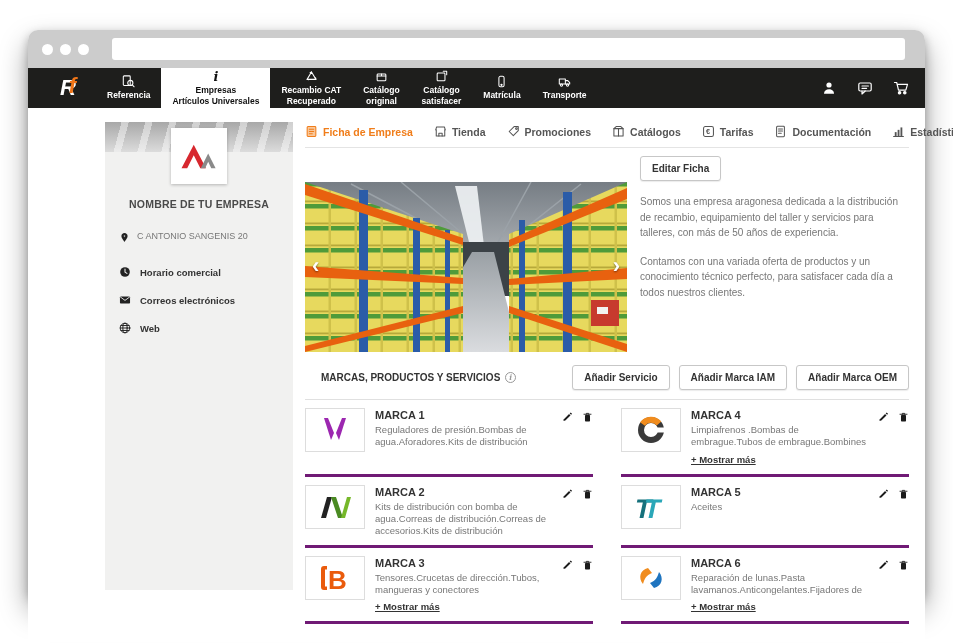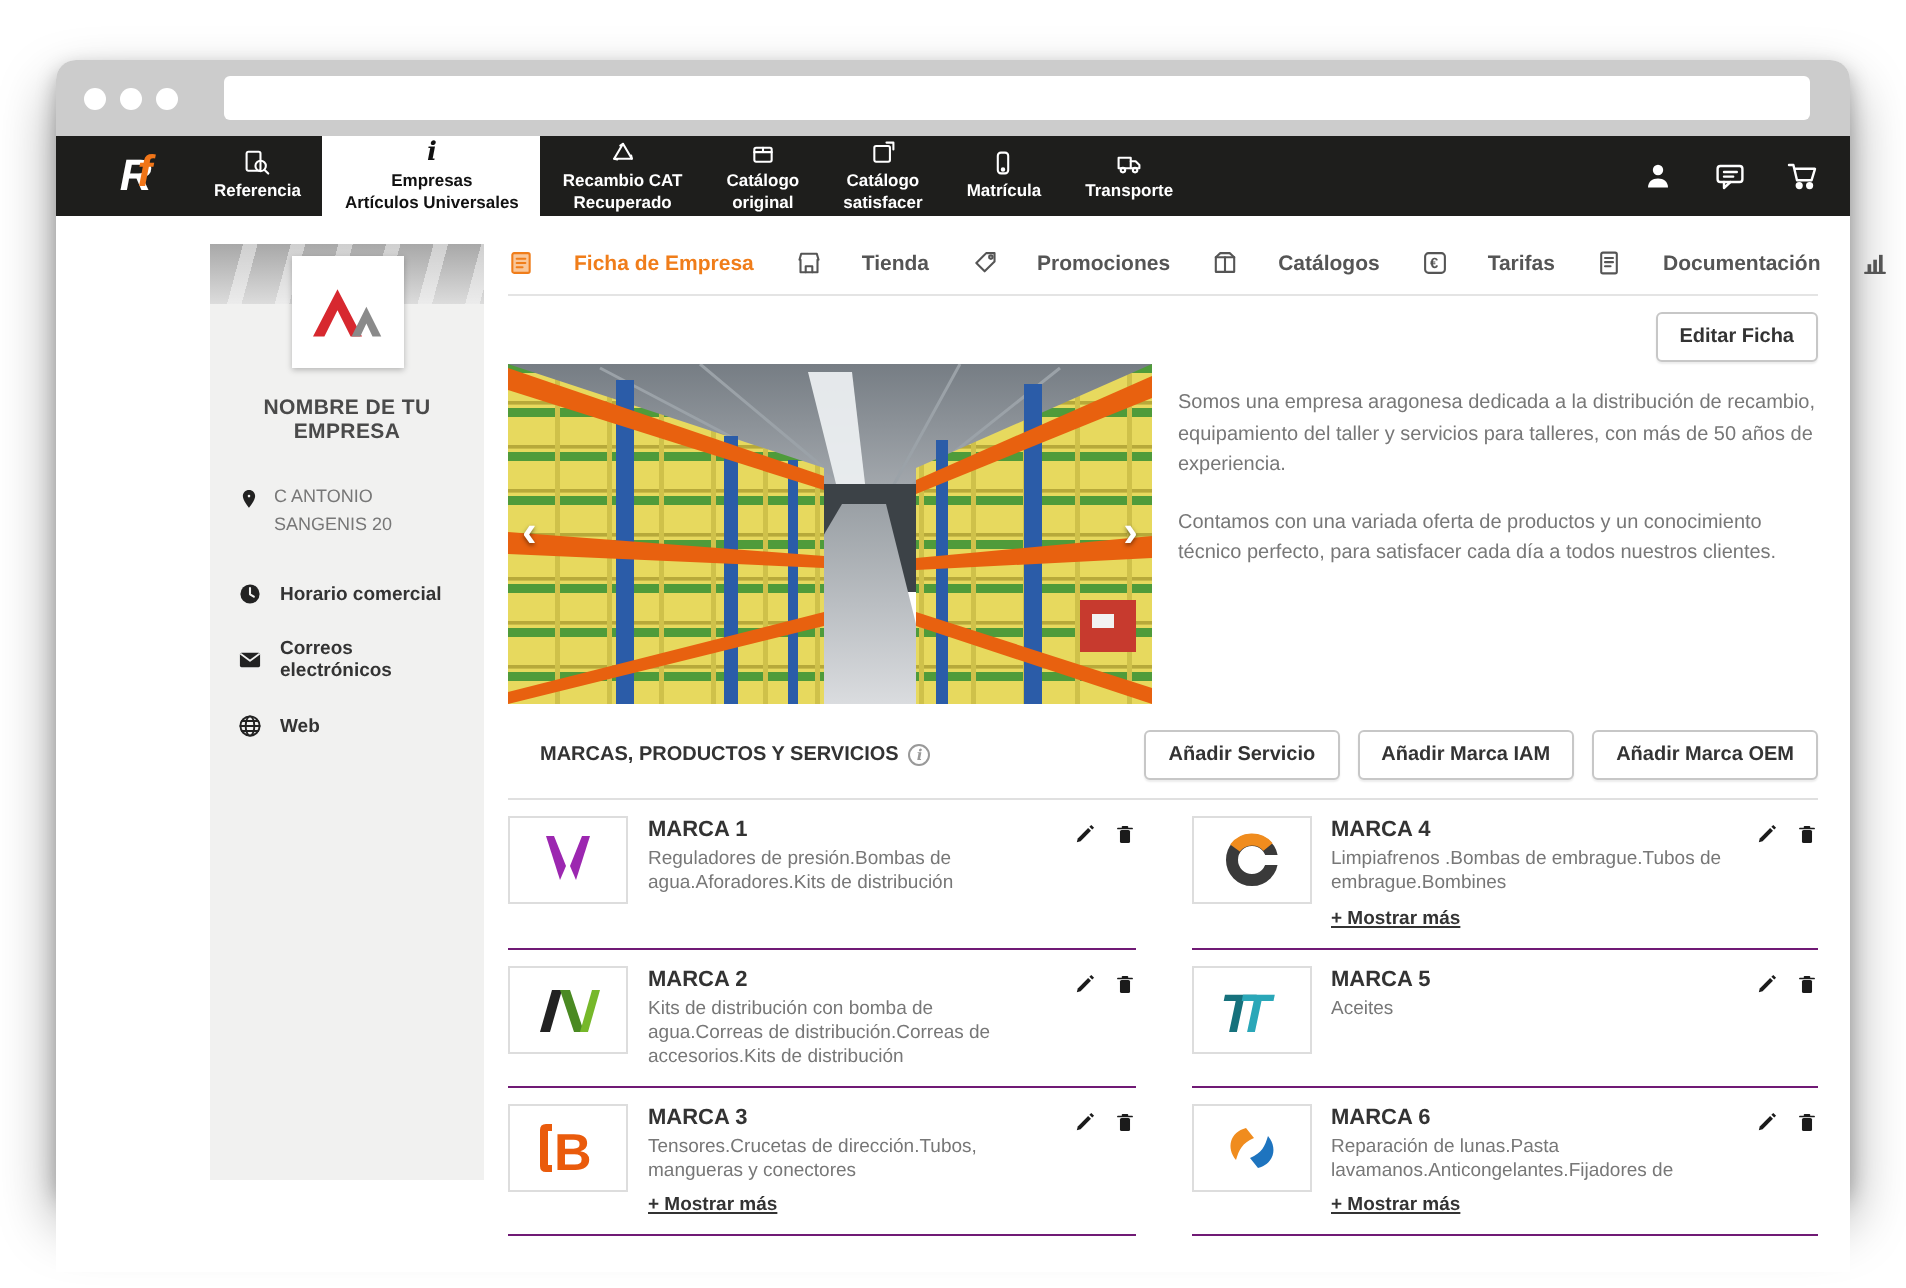--- a/index.html
+++ b/index.html
@@ -32,70 +32,70 @@
   .nav-glyph-i { font-family:"DejaVu Serif","Liberation Serif",serif; font-style:italic; font-weight:bold;
                  font-size:13px; line-height:13px; margin-bottom:2px; }
   .nav-right { margin-left:auto; display:flex; align-items:center; padding-right:16px; }
   .nav-right .nr { margin-left:20px; cursor:pointer; color:#fff; display:flex; }
   .nav-right svg { width:16px; height:16px; }
 
   
   .content { display:flex; align-items:flex-start; padding:14px 16px 0 77px; background:#fff; }
 
   
-  .sidebar { width:137px; min-height:468px; background:#f1f1f0; flex:none; padding-bottom:20px; }
+  .sidebar { width:188px; min-height:468px; background:#f1f1f0; flex:none; padding-bottom:20px; }
   .banner { height:30px; position:relative;
             background:linear-gradient(#a8a8a8,#dcdcdc); }
   .banner:before { content:""; position:absolute; inset:0;
             background:repeating-linear-gradient(105deg, rgba(255,255,255,0) 0 16px, rgba(255,255,255,.45) 16px 23px); }
   .logo-card { position:absolute; left:50%; top:6px; transform:translateX(-50%);
                width:56px; height:56px; background:#fff; box-shadow:0 1px 3px rgba(0,0,0,.25);
                display:flex; align-items:center; justify-content:center; z-index:2; }
   .company-name { margin:46px 6px 20px; text-align:center; font-size:10.5px; font-weight:bold;
                   color:#4a4a4a; letter-spacing:.2px; }
   .addr { display:flex; gap:7px; padding:0 14px; font-size:9px; color:#777; line-height:1.5; margin-bottom:14px;margin-top:16px; }
   .addr svg { flex:none; width:11px; height:13px; margin-top:1px; color:#222; }
   .side-link { display:flex; align-items:center; gap:9px; padding:8px 14px; font-size:9.5px;
                font-weight:bold; color:#333; cursor:pointer; }
   .side-link svg { width:12px; height:12px; color:#222; flex:none; }
 
   
   .main { flex:1; min-width:0; padding-left:12px; padding-bottom:18px; }
 
   .tabs { display:flex; align-items:center; gap:21px; border-bottom:1px solid #e4e4e4;
           padding:3px 0 9px; font-size:10.5px; font-weight:bold; color:#555; flex-wrap:nowrap; }
-  .tab { display:flex; align-items:center; gap:20px; cursor:pointer; white-space:nowrap; }
+  .tab { display:flex; align-items:center; gap:5px; cursor:pointer; white-space:nowrap; }
   .tab svg { width:13px; height:13px; }
   .tab.active { color:#f07d1a; }
 
   .hero { display:flex; margin-top:8px; align-items:flex-start; }
   .carousel { position:relative; width:322px; height:170px; margin-top:26px; flex:none; overflow:hidden; }
   .carousel svg.scene { display:block; width:100%; height:100%; }
   .car-arrow { position:absolute; top:50%; transform:translateY(-55%); color:#fff; font-size:22px;
                font-weight:bold; cursor:pointer; text-shadow:0 1px 2px rgba(0,0,0,.5); line-height:1; }
   .car-prev { left:7px; } .car-next { right:7px; }
 
   .hero-right { flex:1; min-width:0; padding-left:13px; display:flex; flex-direction:column; }
-  .edit-row { display:flex; justify-content:flex-end; }
+  .edit-row { display:flex; }
   .btn { background:#fff; border:1px solid #c7c7c7; border-radius:3px; padding:6px 11px;
          font-size:10px; font-weight:bold; color:#333; cursor:pointer;
          box-shadow:0 1px 1px rgba(0,0,0,.08); font-family:inherit; }
   .hero-right p { font-size:10px; color:#777; line-height:1.55; margin-top:13px; }
 
   .marcas-bar { display:flex; justify-content:space-between; align-items:center; margin-top:13px;
                 padding-bottom:9px; border-bottom:1px solid #e0e0e0; }
   .marcas-title { display:flex; align-items:center; gap:5px; font-size:10px; font-weight:bold; color:#333;margin-left:16px; }
   .info-dot { width:11px; height:11px; border:1px solid #999; border-radius:50%; color:#999;
               font-size:7.5px; font-weight:bold; display:flex; align-items:center; justify-content:center;
               font-family:"DejaVu Serif","Liberation Serif",serif; font-style:italic; }
   .marcas-actions { display:flex; gap:9px; }
 
   .brand-grid { display:grid; grid-template-columns:1fr 1fr; grid-template-rows:repeat(3,auto);
                 grid-auto-flow:column; column-gap:28px; }
-  .brand { display:flex; align-items:flex-start; gap:10px; padding:8px 0 7px; border-bottom:1px solid #701a75; }
+  .brand { display:flex; align-items:flex-start; gap:10px; padding:8px 0 7px; border-bottom:3px solid #701a75; }
   .brand-logo { width:60px; height:44px; border:1px solid #ddd; background:#fff; flex:none;
                 display:flex; align-items:center; justify-content:center; }
   .brand-body { flex:1; min-width:0; }
   .brand-name { font-size:11px; font-weight:bold; color:#333; margin:1px 0 3px; }
   .brand-desc { font-size:9.5px; color:#777; line-height:1.3; }
   .brand-more { display:inline-block; font-size:9.5px; font-weight:bold; color:#333;
                 text-decoration:underline; margin-top:2px; cursor:pointer; }
   .brand-actions { display:flex; gap:9px; padding-top:3px; flex:none; }
   .brand-actions svg { width:11px; height:12px; color:#1b1b1b; cursor:pointer; }
 

